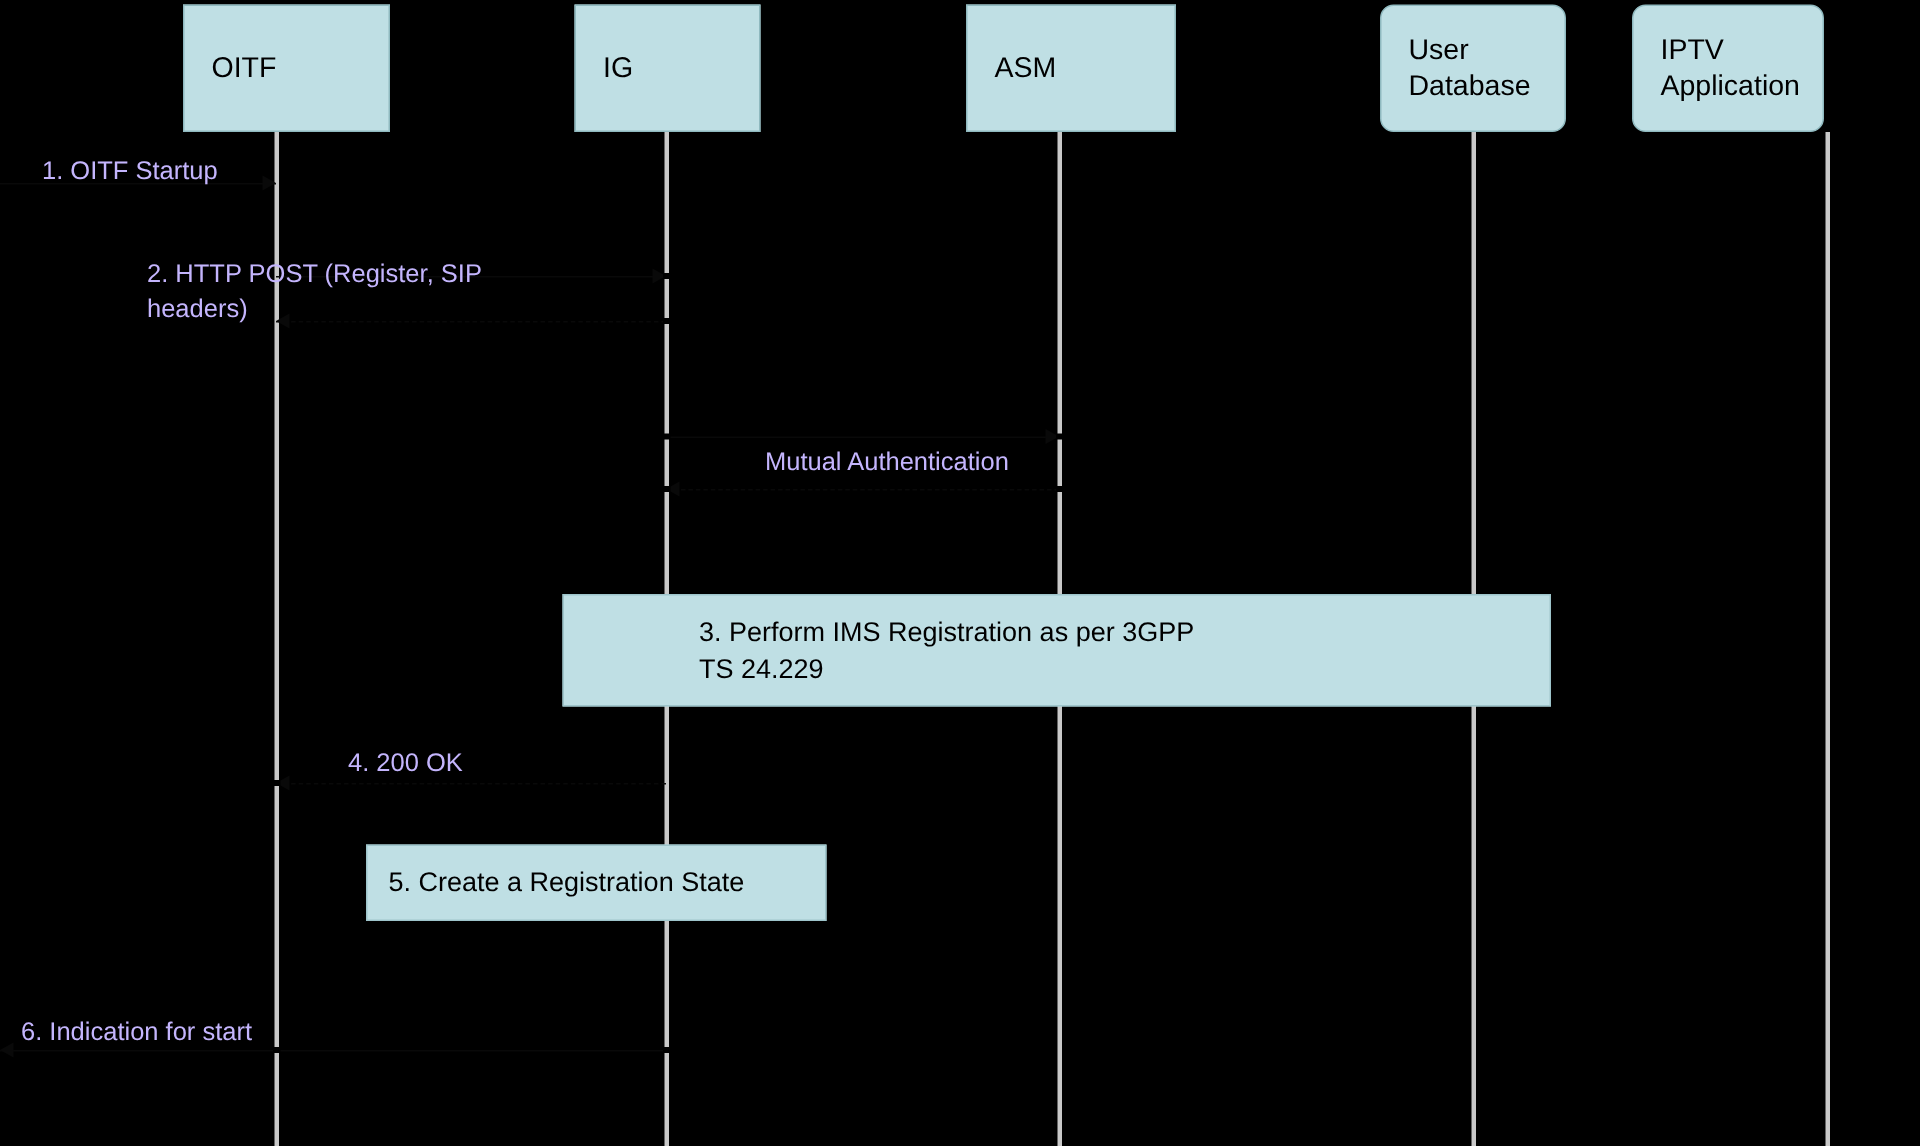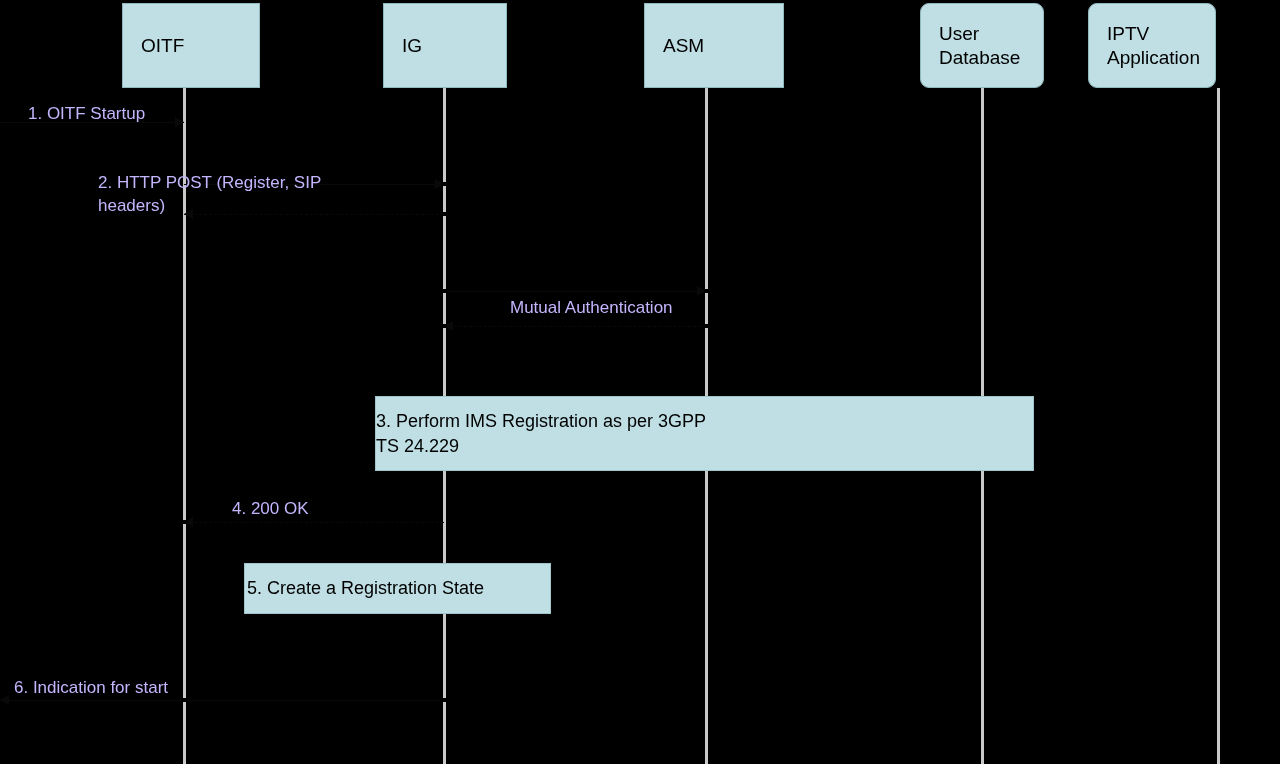--- a/index.html
+++ b/index.html
@@ -57,22 +57,22 @@
     box-sizing: border-box;
     background: #bfdfe4;
     border: 1px solid #9ec5cb;
     color: #000000;
     font-size: 18px;
     line-height: 1.35;
     white-space: pre-line;
     display: flex;
     align-items: center;
   }
-  .note.pad-wide  { }
-  .note.pad-tight { padding-left: 2px; }
+  .note.pad-wide  { padding-left: 90px; }
+  .note.pad-tight { padding-left: 14px; }
 
   
   .msg-label {
     position: absolute;
     color: #c4b5fd;
     font-size: 17px;
     line-height: 1.35;
     white-space: pre-line;
   }
   .msg-line {

